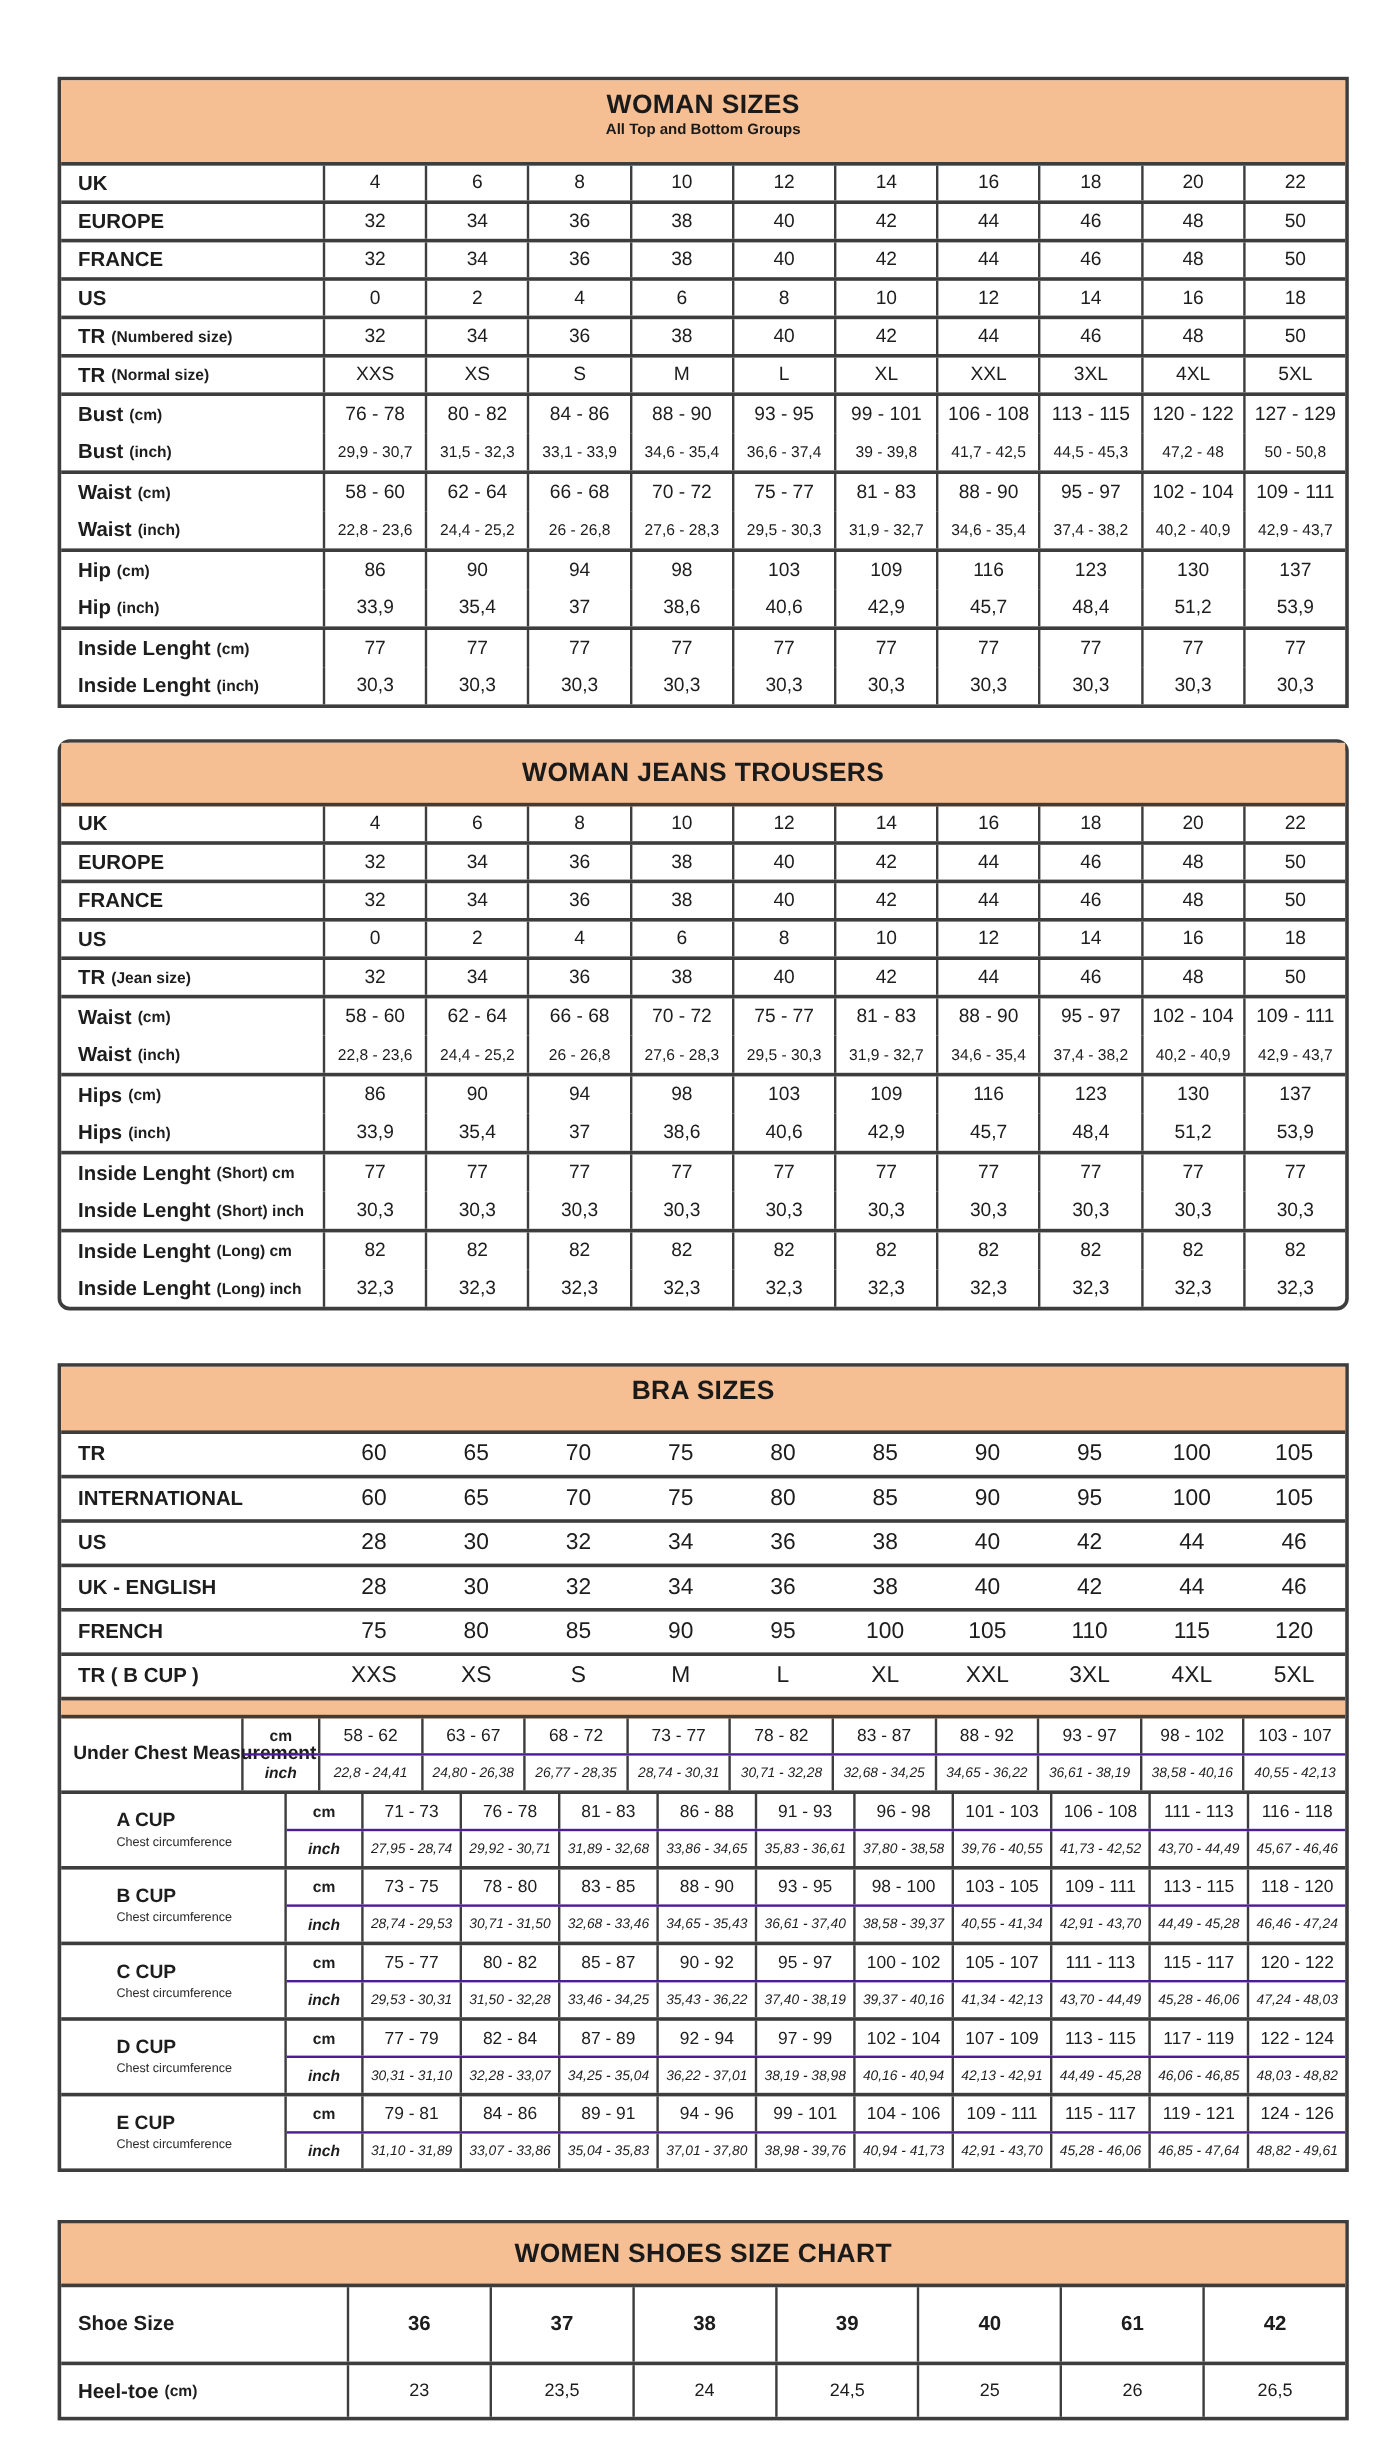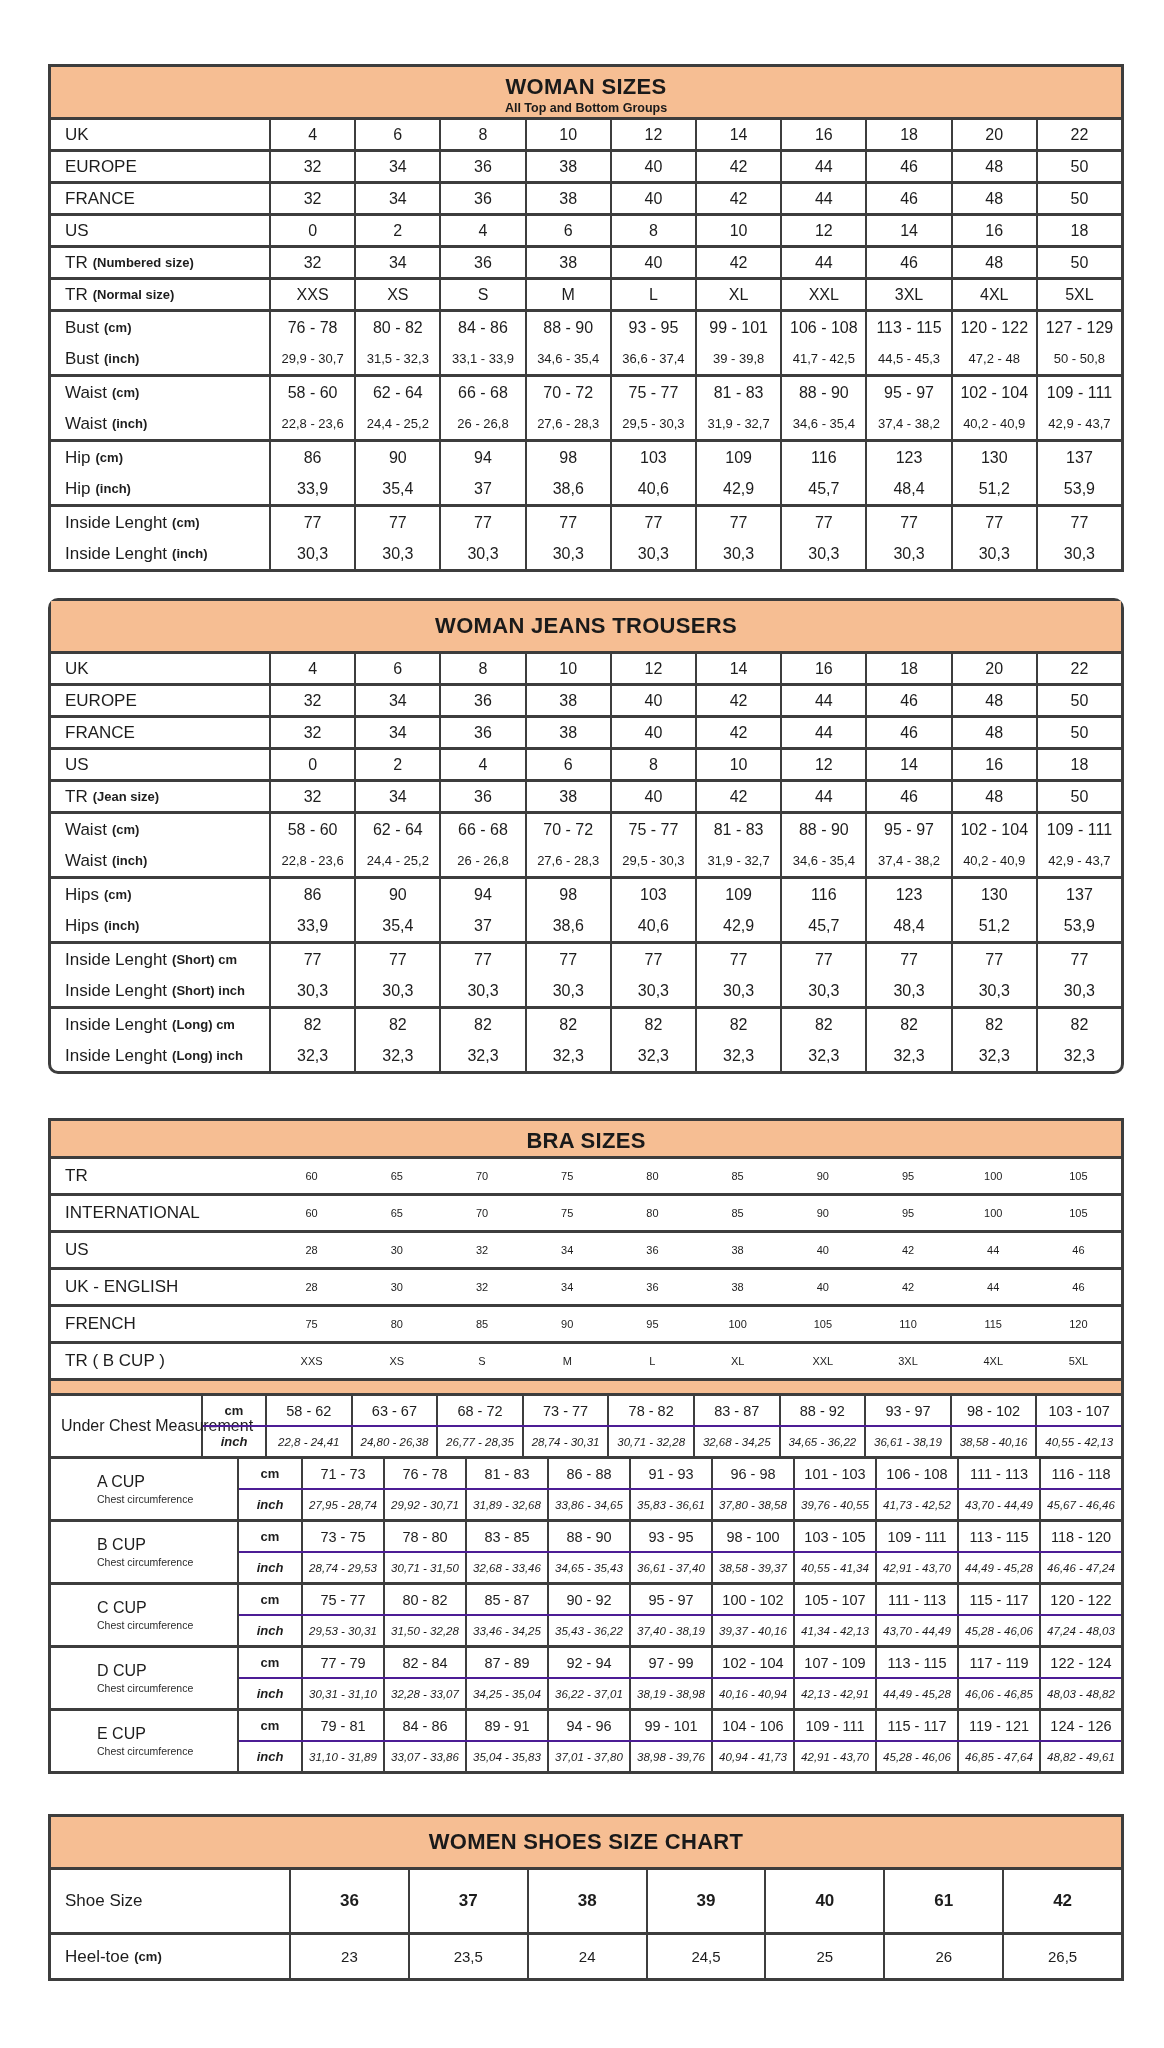--- a/index.html
+++ b/index.html
@@ -7,39 +7,39 @@
     width:1164px;height:2048px;overflow:hidden;background:#ffffff;
     font-family:"Liberation Sans", sans-serif;color:#1d1d1d;
   }
   .wrap{padding-left:48px;padding-right:40px;}
   .tbl{width:1076px;border:3px solid #3d3d3d;box-sizing:border-box;background:#fff;}
   .woman-sizes{margin-top:64px;}
   .woman-jeans{margin-top:26px;border-radius:10px;}
   .bra-sizes{margin-top:44px;}
   .shoes{margin-top:40px;}
 
-  .thead{background:#F6BE93;border-bottom:3px solid #3d3d3d;text-align:center;padding:7px 0 2px 0;}
+  .thead{background:#F6BE93;border-bottom:3px solid #3d3d3d;text-align:center;padding:7px 0 20px 0;}
   .thead .t{font-size:22px;font-weight:bold;letter-spacing:.3px;color:#1a1a1a;}
   .thead .s{font-size:12.5px;font-weight:bold;margin-top:1px;color:#1a1a1a;}
   .woman-jeans .thead, .shoes .thead{padding:12px 0;}
 
   .group + .group{border-top:3px solid #3d3d3d;}
   .row{display:flex;align-items:stretch;}
   .h-single{height:29px;}
   .h-pair{height:31px;}
   .cell{display:flex;align-items:center;justify-content:center;box-sizing:border-box;}
   .label-cell{width:218px;justify-content:flex-start;padding-left:14px;flex:none;}
-  .lmain{font-weight:normal;font-size:17px;white-space:nowrap;}
+  .lmain{font-weight:bold;font-size:17px;white-space:nowrap;}
   .lnote{font-weight:bold;font-size:13px;margin-left:5px;white-space:nowrap;}
   .val-cell{flex:1;border-left:2px solid #3d3d3d;font-size:16px;white-space:nowrap;}
   .row.sm .val-cell{font-size:13px;}
   .row.bd .val-cell{font-weight:bold;font-size:17px;}
 
   
-  .bra-sizes .plain .val-cell{border-left:none;font-size:11px;text-align:center;}
+  .bra-sizes .plain .val-cell{border-left:none;font-size:19px;text-align:center;}
   .bra-sizes .plain .row{height:34px;}
 
   .bra-strip{height:12px;background:#F6BE93;border-top:3px solid #3d3d3d;border-bottom:3px solid #3d3d3d;}
 
   
   .cup{display:flex;}
   .cup + .cup{border-top:3px solid #3d3d3d;padding-left:36px;}
   .cup-label{width:152px;flex:none;border-right:2px solid #3d3d3d;display:flex;flex-direction:column;justify-content:center;padding-left:10px;box-sizing:border-box;}
   .cup-label .lmain{font-size:16px;}
   .cup-label .lsub{font-size:10.5px;margin-top:2px;color:#2a2a2a;}

